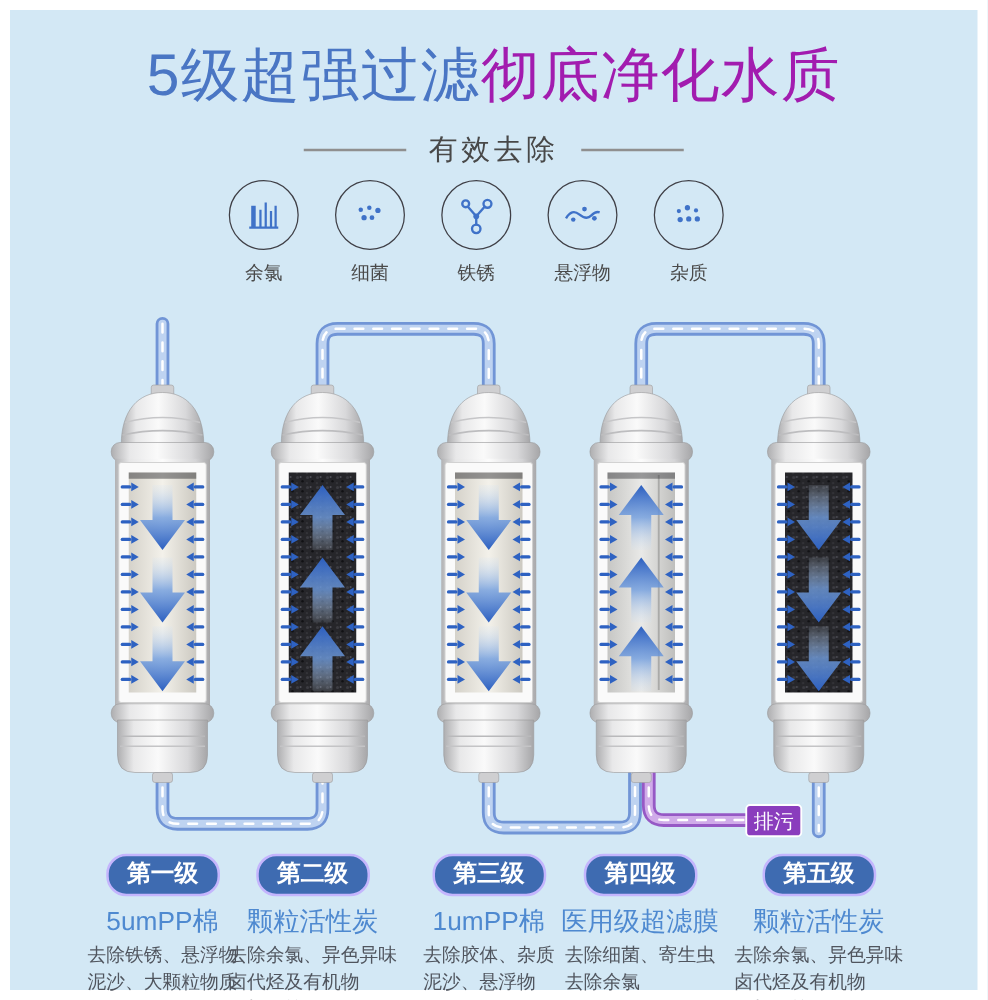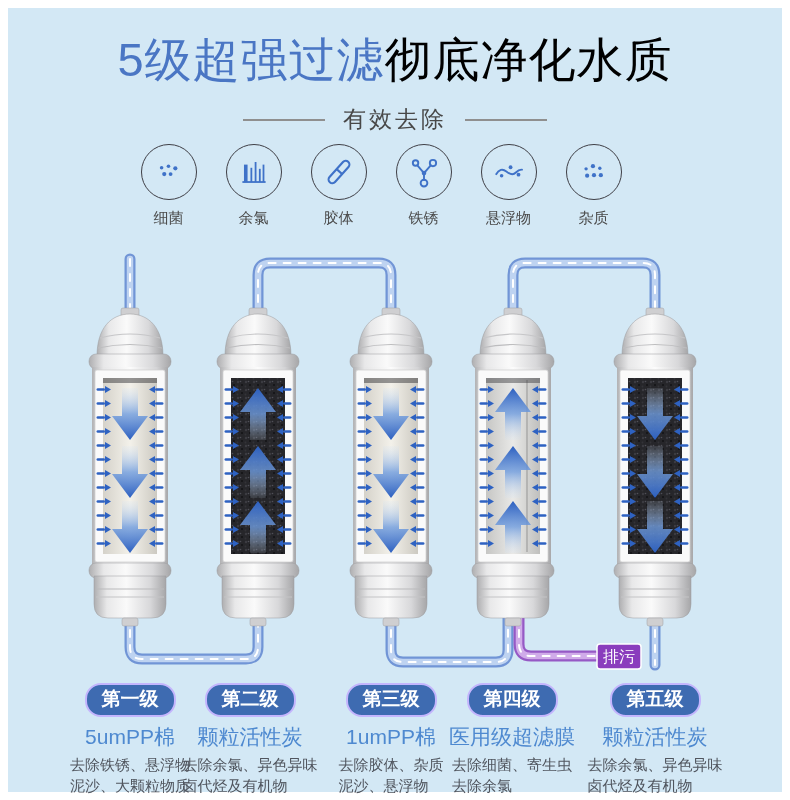--- a/index.html
+++ b/index.html
@@ -2,21 +2,21 @@
 <html><head>
 <meta charset="utf-8">
 <style>
   html,body{margin:0;padding:0;}
   body{font-family:"Liberation Sans","DejaVu Sans",sans-serif;background:#ffffff;}
   .canvas{position:relative;width:790px;height:800px;background:#ffffff;overflow:hidden;}
   .bg{position:absolute;inset:8px;background:#d3e8f5;}
   
   .title{position:absolute;top:34px;left:0;width:790px;text-align:center;font-size:47px;letter-spacing:1px;line-height:1.1;}
   .t-strong{color:#4a76c4;font-weight:normal;}
-  .t-light{color:#000000;font-weight:normal;}
+  .t-light{color:#a21caf;font-weight:normal;}
   .subtitle{position:absolute;top:104px;left:0;width:790px;display:flex;align-items:center;justify-content:center;gap:18px;}
   .sline{display:inline-block;width:82px;height:2px;background:#8f8f8f;}
   .stext{font-size:23px;color:#484848;letter-spacing:3px;}
   
   .icons-row{position:absolute;top:144px;left:0;width:790px;display:flex;justify-content:center;gap:29px;transform:translateX(-14px);}
   .cont{display:flex;flex-direction:column;align-items:center;}
   .circ{width:56px;height:56px;border:1.6px solid #3f3f46;border-radius:50%;display:flex;align-items:center;justify-content:center;box-sizing:border-box;}
   .circ svg{width:38px;height:38px;}
   .clabel{margin-top:9px;font-size:15px;color:#4a4a4a;white-space:nowrap;}
   
@@ -43,56 +43,45 @@
   <div class="subtitle">
     <span class="sline"></span>
     <span class="stext">有效去除</span>
     <span class="sline"></span>
   </div>
 
   <div class="icons-row">
     <div class="cont">
       <div class="circ">
         <svg viewBox="0 0 36 36">
+          <g stroke="#3f72c8" stroke-width="1.7" fill="none">
+              <path d="M7 27.5 H29"></path>
+              <path d="M15.5 14 V27.5"></path>
+              <path d="M19.5 8.5 V27.5"></path>
+              <path d="M23.5 15 V27.5"></path>
+              <path d="M27 11 V27.5"></path>
+            </g>
+          <rect x="8.5" y="11" width="3.4" height="16.5" fill="#3f72c8"></rect>
+        </svg>
+      </div>
+      <div class="clabel">余氯</div>
+    </div>
+    <div class="cont">
+      <div class="circ">
+        <svg viewBox="0 0 36 36">
           <g fill="#3f72c8">
               <circle cx="11" cy="14" r="1.7"></circle>
               <circle cx="17.5" cy="12.5" r="1.7"></circle>
               <circle cx="24" cy="14.5" r="2"></circle>
               <circle cx="13.5" cy="20" r="2"></circle>
               <circle cx="19.5" cy="20" r="1.8"></circle>
             </g>
         </svg>
       </div>
       <div class="clabel">细菌</div>
-    </div>
-    <div class="cont">
-      <div class="circ">
-        <svg viewBox="0 0 36 36">
-          <g stroke="#3f72c8" stroke-width="1.7" fill="none">
-              <path d="M7 27.5 H29"></path>
-              <path d="M15.5 14 V27.5"></path>
-              <path d="M19.5 8.5 V27.5"></path>
-              <path d="M23.5 15 V27.5"></path>
-              <path d="M27 11 V27.5"></path>
-            </g>
-          <rect x="8.5" y="11" width="3.4" height="16.5" fill="#3f72c8"></rect>
-        </svg>
-      </div>
-      <div class="clabel">余氯</div>
-    </div>
-    <div class="cont">
-      <div class="circ">
-        <svg viewBox="0 0 36 36">
-          <g transform="rotate(42 18 18)" stroke="#3f72c8" stroke-width="2" fill="none">
-              <rect x="14.5" y="5" width="7" height="26" rx="3.5"></rect>
-              <path d="M14.5 17.5 H21.5"></path>
-            </g>
-        </svg>
-      </div>
-      <div class="clabel">胶体</div>
     </div>
     <div class="cont">
       <div class="circ">
         <svg viewBox="0 0 36 36">
           <g stroke="#3f72c8" stroke-width="1.8" fill="none">
               <path d="M18 19 L11.5 11.5"></path>
               <path d="M18 19 L25 11"></path>
               <path d="M18 19 V26"></path>
               <circle cx="10" cy="9.5" r="2.6"></circle>
               <circle cx="26.5" cy="9.5" r="3"></circle>

